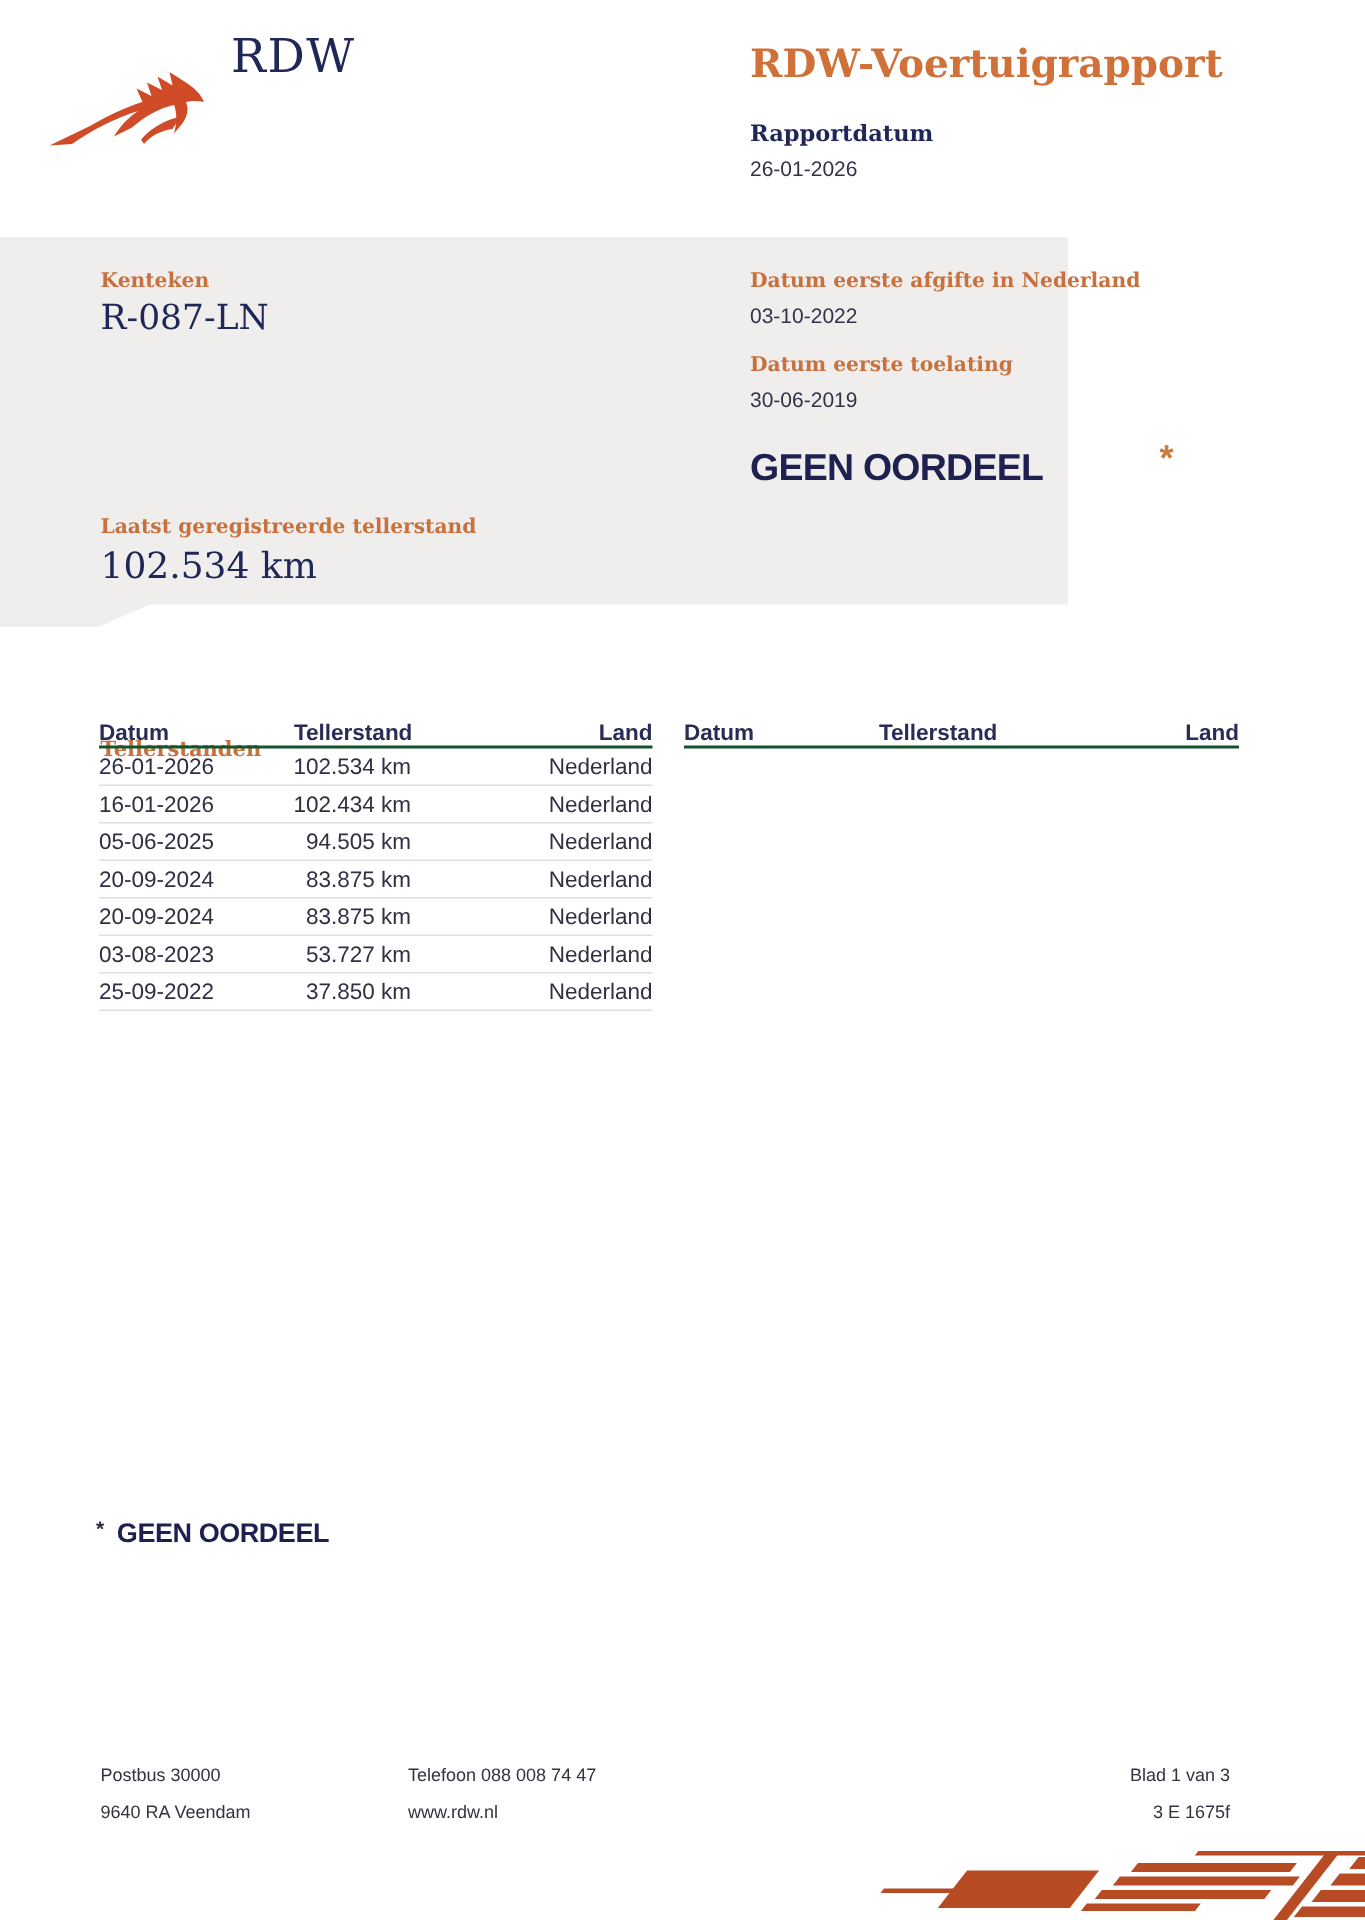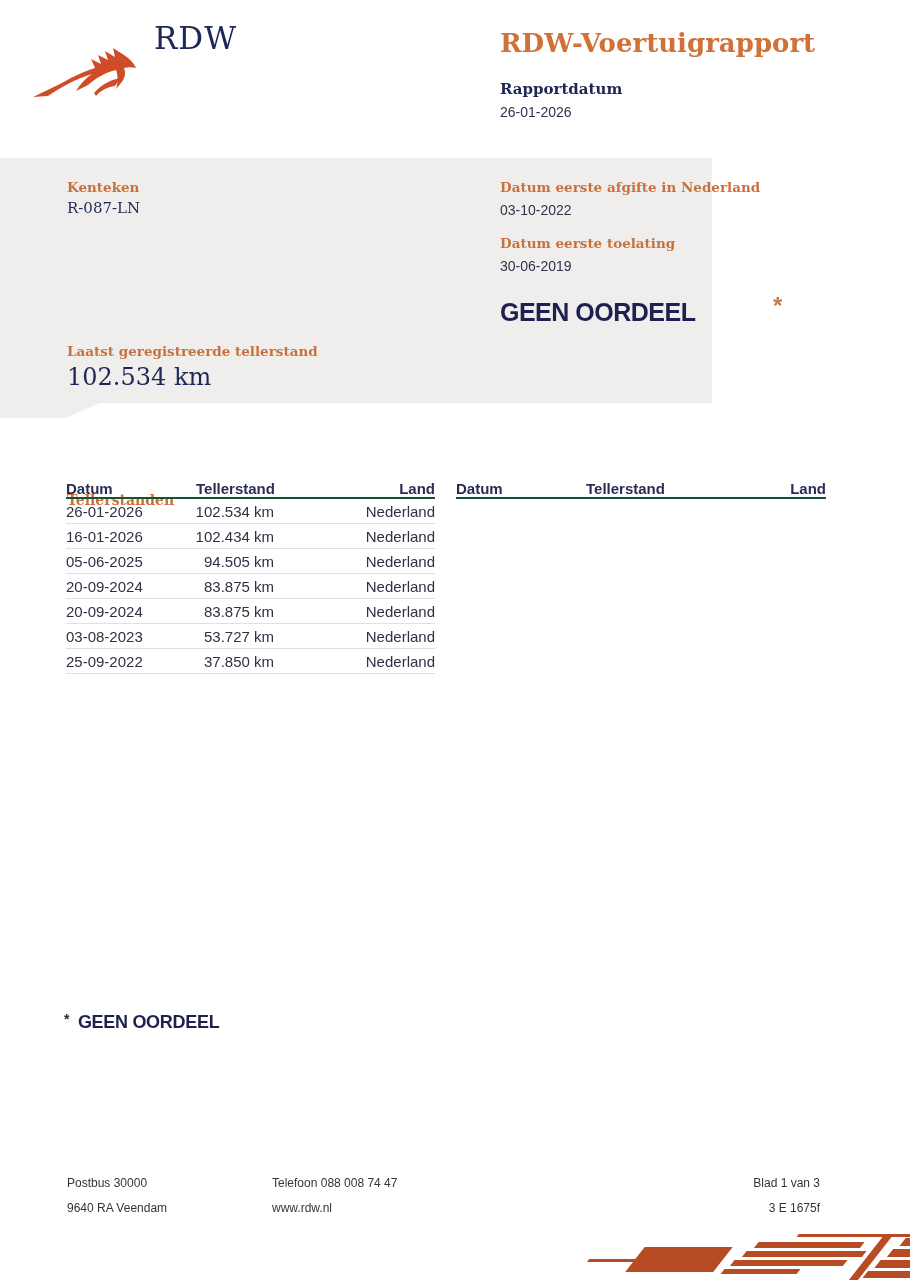--- a/index.html
+++ b/index.html
@@ -111,21 +111,21 @@
   <div class="report-title">RDW-Voertuigrapport</div>
 
   <div class="meta-col c1">
     <div class="meta-label">Rapportdatum</div>
     <div class="meta-value">26-01-2026</div>
   </div>
 
   <div class="panel">
     <div class="field" style="left:67px; top:21px;">
       <div class="field-label">Kenteken</div>
-      <div class="field-value-lg" style="font-size:15px;">R-087-LN</div>
+      <div class="field-value-lg" style="font-size:23px;">R-087-LN</div>
     </div>
     <div class="field" style="left:67px; top:185px;">
       <div class="field-label">Laatst geregistreerde tellerstand</div>
       <div class="field-value-lg">102.534 km</div>
     </div>
 
     <div class="field" style="left:500px; top:21px;">
       <div class="field-label">Datum eerste afgifte in Nederland</div>
       <div class="field-value-sm">03-10-2022</div>
     </div>

